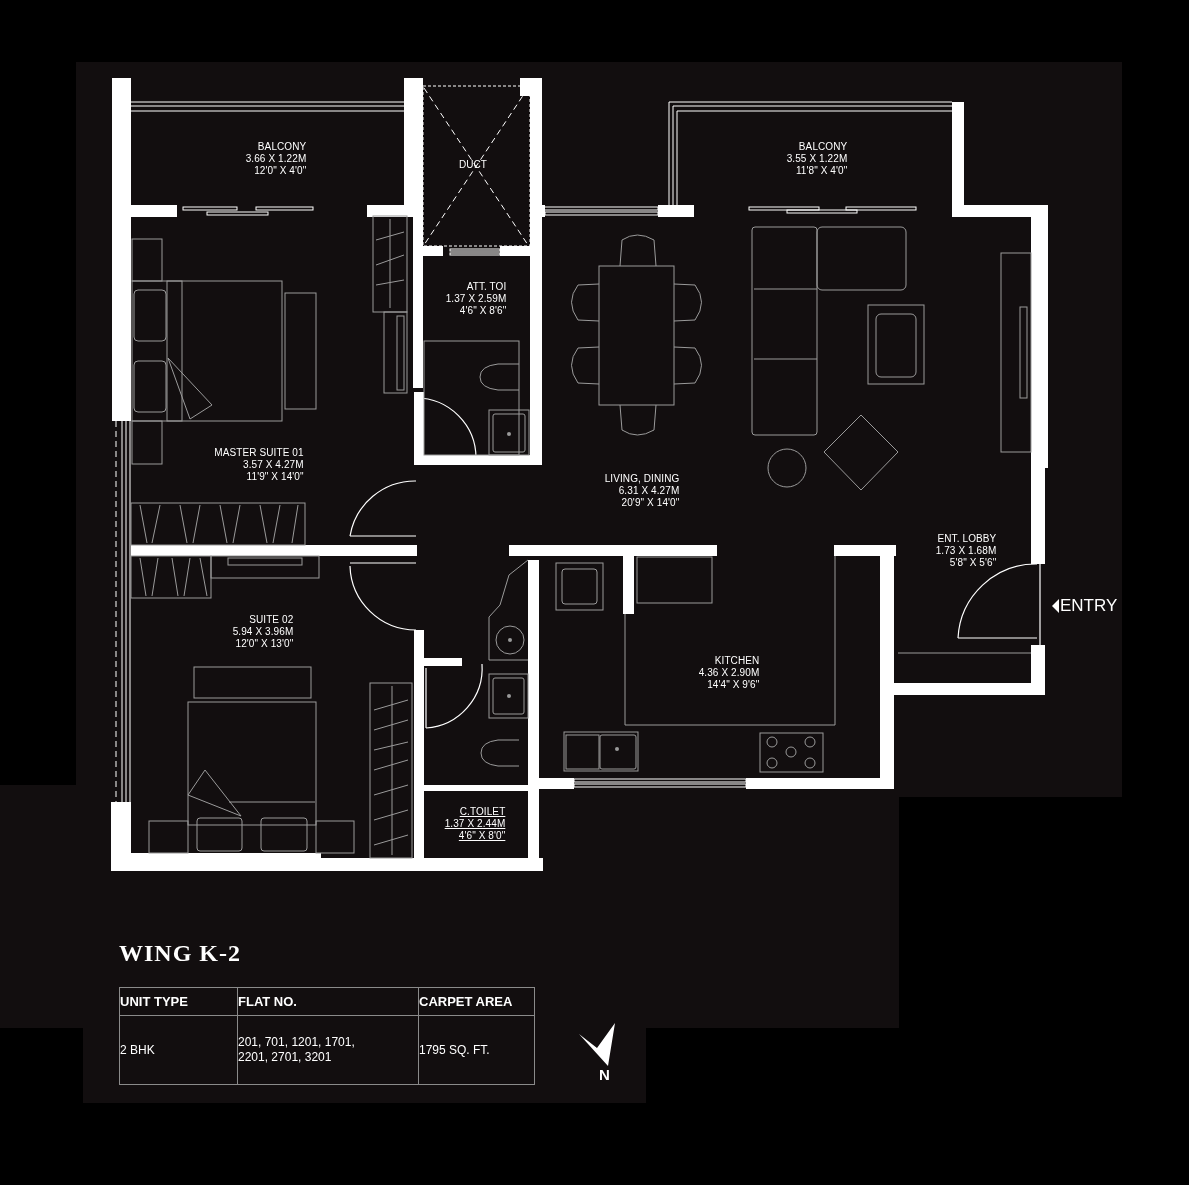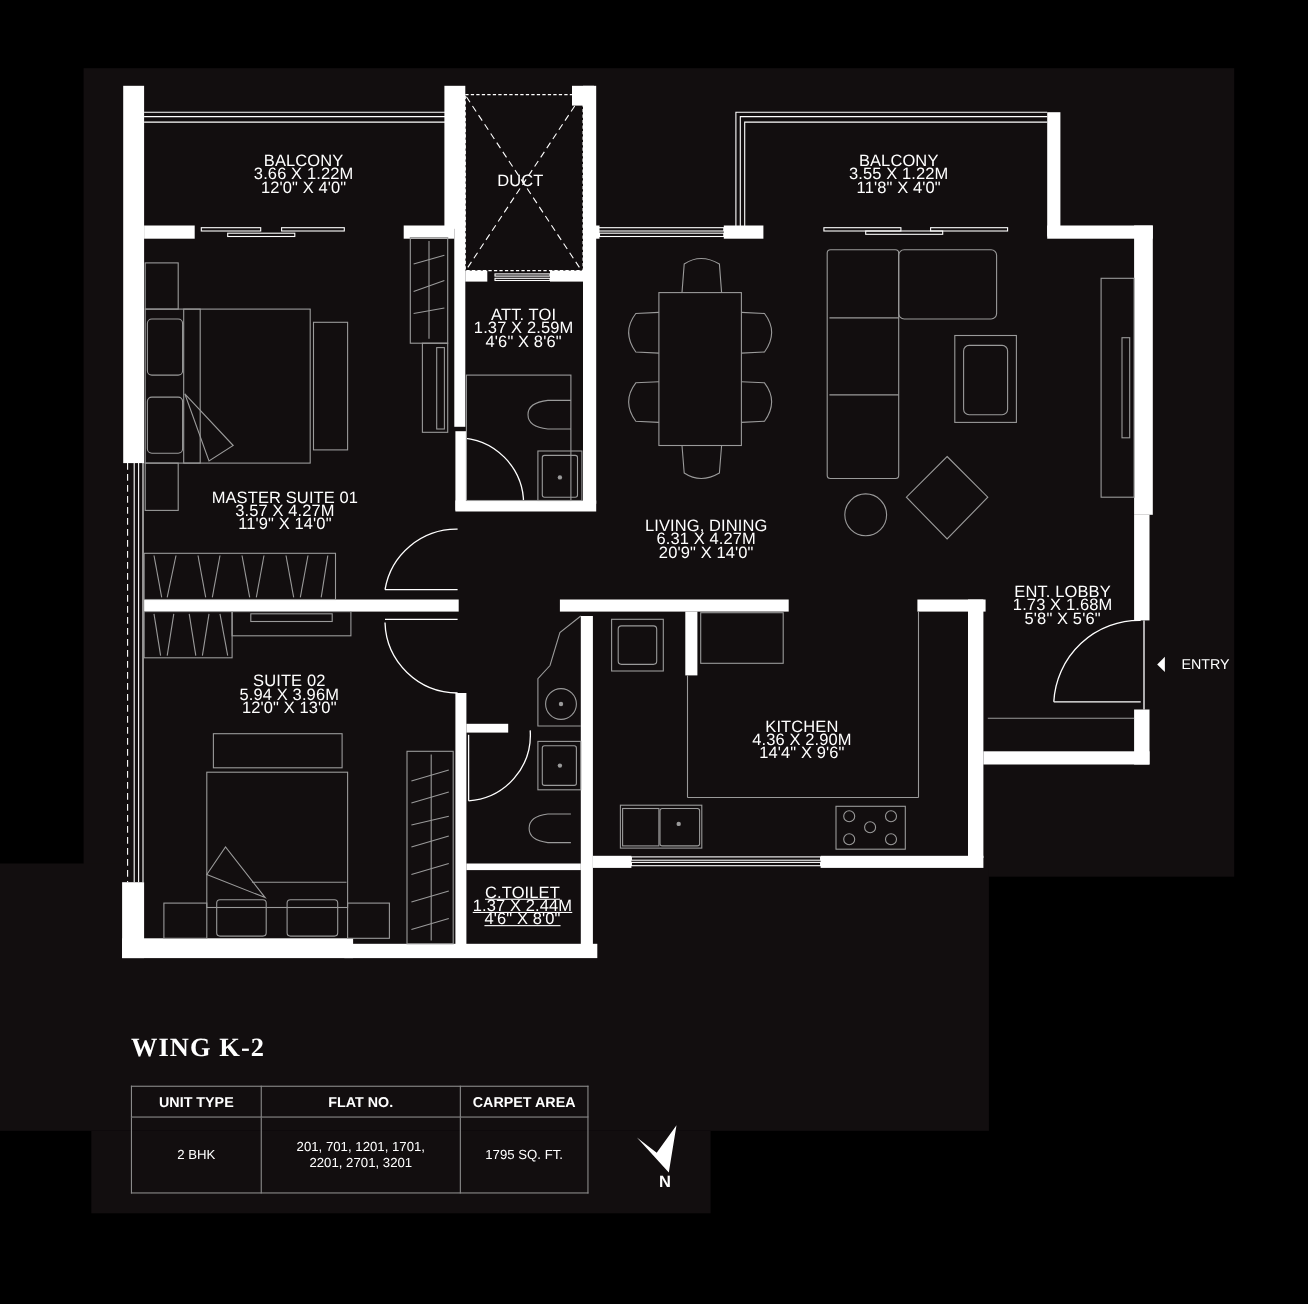--- a/index.html
+++ b/index.html
@@ -1,30 +1,30 @@
 <!DOCTYPE html>
 <html><head>
 <meta charset="utf-8">
 <style>
   html, body { margin:0; padding:0; }
   body { width:1189px; height:1185px; background:#000000; position:relative; overflow:hidden;
          font-family:"Liberation Sans", "DejaVu Sans", sans-serif; color:#ffffff; }
   .panel { position:absolute; background:#120e0f; }
   svg.plan { position:absolute; left:0; top:0; }
-  .room-label { position:absolute; text-align:center; color:#ffffff; font-size:15px; line-height:12px;
+  .room-label { position:absolute; text-align:right; color:#ffffff; font-size:10px; line-height:12px;
                 transform:translateX(-50%); white-space:nowrap; letter-spacing:0.1px; }
   .room-label div { display:block; }
   .wing-title { position:absolute; left:119px; top:940px; font-family:"Liberation Serif", "DejaVu Serif", serif;
                 font-weight:bold; font-size:24px; letter-spacing:1px; color:#ffffff; }
   table.unit-table { position:absolute; left:119px; top:987px; width:416px; border-collapse:collapse;
                      font-size:12px; color:#ffffff; }
-  table.unit-table th, table.unit-table td { border:1px solid #8a8a8a; text-align:center; padding:0; }
+  table.unit-table th, table.unit-table td { border:1px solid #8a8a8a; text-align:left; padding:0; }
   table.unit-table th { height:27px; font-weight:bold; font-size:13px; }
   table.unit-table td { height:68px; font-size:12px; line-height:15px; }
-  .entry { position:absolute; left:1052px; top:596px; font-size:13px; display:flex; align-items:center; gap:15px; }
+  .entry { position:absolute; left:1052px; top:596px; font-size:17px; display:flex; align-items:center; gap:1px; }
   .entry .arrow { width:0; height:0; border-top:7px solid transparent; border-bottom:7px solid transparent;
                   border-right:7px solid #ffffff; }
   .north { position:absolute; left:577px; top:1022px; width:40px; height:64px; }
   .north-n { position:absolute; left:599px; top:1066px; font-weight:bold; font-size:15px; }
 </style>
 </head>
 <body>
 
 <div class="panel" style="left:76px;top:62px;width:1046px;height:735px;"></div>
 <div class="panel" style="left:0px;top:785px;width:899px;height:243px;"></div>

